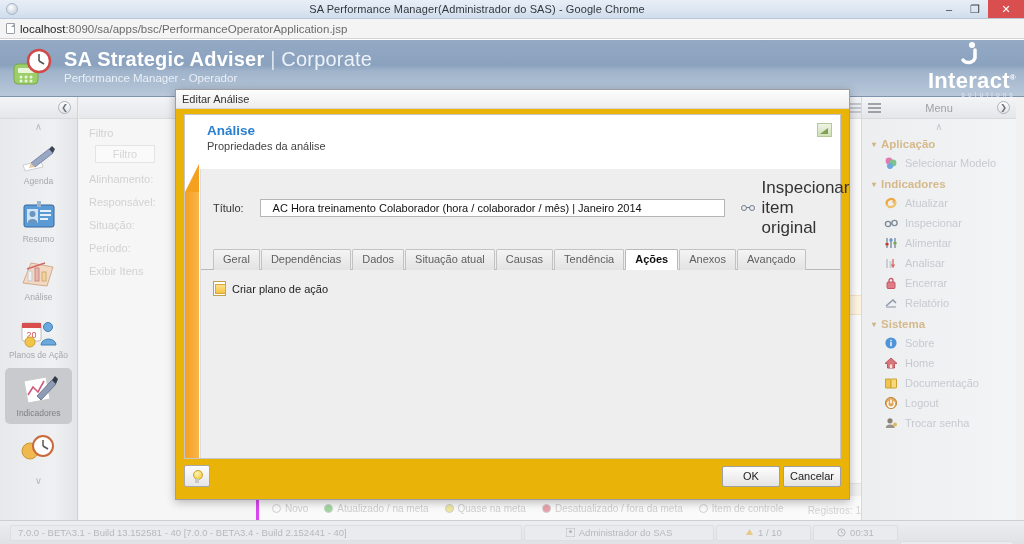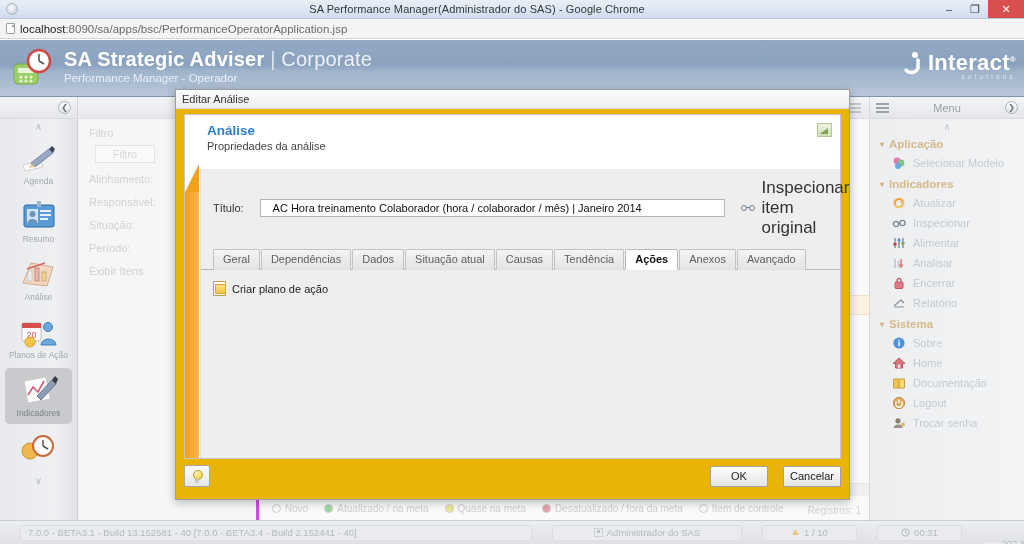--- a/index.html
+++ b/index.html
@@ -58,21 +58,21 @@
     border-bottom: 1px solid #7f93ad;
   }
   .brand-icon {
     position: absolute; left: 12px; top: 8px; width: 44px; height: 42px;
   }
   .brand-txt { position: absolute; left: 64px; top: 8px; color: #fff; }
   .brand-main { font-size: 20px; font-weight: bold; letter-spacing: .2px; }
   .brand-main .sep { font-weight: normal; color: #dde6f0; }
   .brand-main .corp { font-weight: normal; color: #edf2f8; }
   .brand-sub { font-size: 11.5px; color: #e8eff7; margin-top: 1px; }
-  .ilogo { position: absolute; right: 8px; top: 10px; color: #fff; display: flex; align-items: flex-start; }
+  .ilogo { position: absolute; right: 8px; top: 0; color: #fff; display: flex; align-items: center; flex-direction: column; }
   .ilogo .word { font-size: 22px; font-weight: bold; letter-spacing: .3px; }
   .ilogo .reg { font-size: 8px; vertical-align: super; }
   .ilogo .subw { font-size: 6.5px; letter-spacing: 3.2px; color: #dce6f1; text-align: right; margin-top:-3px;}
 
   
   .app-body {
     position: absolute; left: 0; top: 97px; width: 1024px; height: 423px;
     background: #f1f1f1;
   }
 
@@ -145,21 +145,21 @@
     position: absolute; left: 0; right: 0; bottom: 2px; height: 20px;
     display: flex; align-items: center; gap: 16px; padding-left: 12px;
     font-size: 10px; color: #cfcfcf;
   }
   .legend .li { display:flex; align-items:center; gap:4px;}
   .lg-dot { width:9px;height:9px;border-radius:50%;border:1px solid #cfcfcf;}
   .registros { position:absolute; right: 8px; bottom: 4px; font-size:10px; color:#d2d2d2;}
 
   
   .right-panel {
-    position: absolute; right: 0; top: 0; width: 155px; height: 423px;
+    position: absolute; right: 8px; top: 0; width: 155px; height: 423px;
     background: linear-gradient(to right,#eceef0 0%,#f3f4f6 100%);
     border-left: 1px solid #d6d8db;
   }
   .rp-head {
     height: 22px; border-bottom:1px solid #d8dade;
     background: linear-gradient(to bottom,#f4f5f7,#e4e6ea);
     display:flex; align-items:center; justify-content:space-between; padding:0 6px;
     font-size:11px; color:#9ea2a8;
   }
   .burger { width:13px;height:10px; display:flex;flex-direction:column;justify-content:space-between;}
@@ -253,32 +253,32 @@
   }
   .help-btn {
     width: 26px; height: 22px; border: 1px solid #a8a8a8; border-radius: 2px;
     background: linear-gradient(to bottom,#fdfdfd,#e6e6e6);
     display:flex; align-items:center; justify-content:center;
   }
   .bulb { width: 10px; height: 13px; position: relative;}
   .bulb:before{content:"";position:absolute;left:1px;top:0;width:8px;height:8px;border-radius:50%;
     background: radial-gradient(circle at 35% 30%, #fff3b0, #f0c531); border:1px solid #c79f2c;}
   .bulb:after{content:"";position:absolute;left:3px;bottom:0;width:4px;height:4px;background:#c9c9c9;}
-  .btns { display:flex; gap:15px; }
+  .btns { display:flex; gap:3px; }
   .btn {
     min-width: 58px; height: 21px; border: 1px solid #a0a0a0; border-radius: 2px;
     background: linear-gradient(to bottom,#fdfdfd,#e4e4e4);
     font-size: 11px; color: #222; display:flex; align-items:center; justify-content:center;
   }
 
   
   .statusbar {
     position:absolute; left:0; top:520px; width:1024px; height:24px;
     background: linear-gradient(to bottom,#eceef0,#dfe1e4);
-    border-top: 1px solid #cbced2; display:flex; align-items:center; gap:20px; padding: 0 20px;
+    border-top: 1px solid #cbced2; display:flex; align-items:center; gap:2px; padding: 0 10px;
   }
   .sb-cell {
     height: 16px; border: 1px solid #dcdee1; background:#e9ebee; border-radius:2px;
     font-size: 9.5px; color: #b6b9bd; display:flex; align-items:center; gap:4px; padding: 0 7px;
   }
   .sb-ver { flex: 0 0 512px; }
   .sb-user { flex: 0 0 190px; justify-content:center;}
   .sb-pg { flex: 0 0 95px; justify-content:center;}
   .sb-tm { flex: 0 0 85px; justify-content:center;}
   .sb-mem { flex: 1; justify-content:center;margin-top:33px;}

